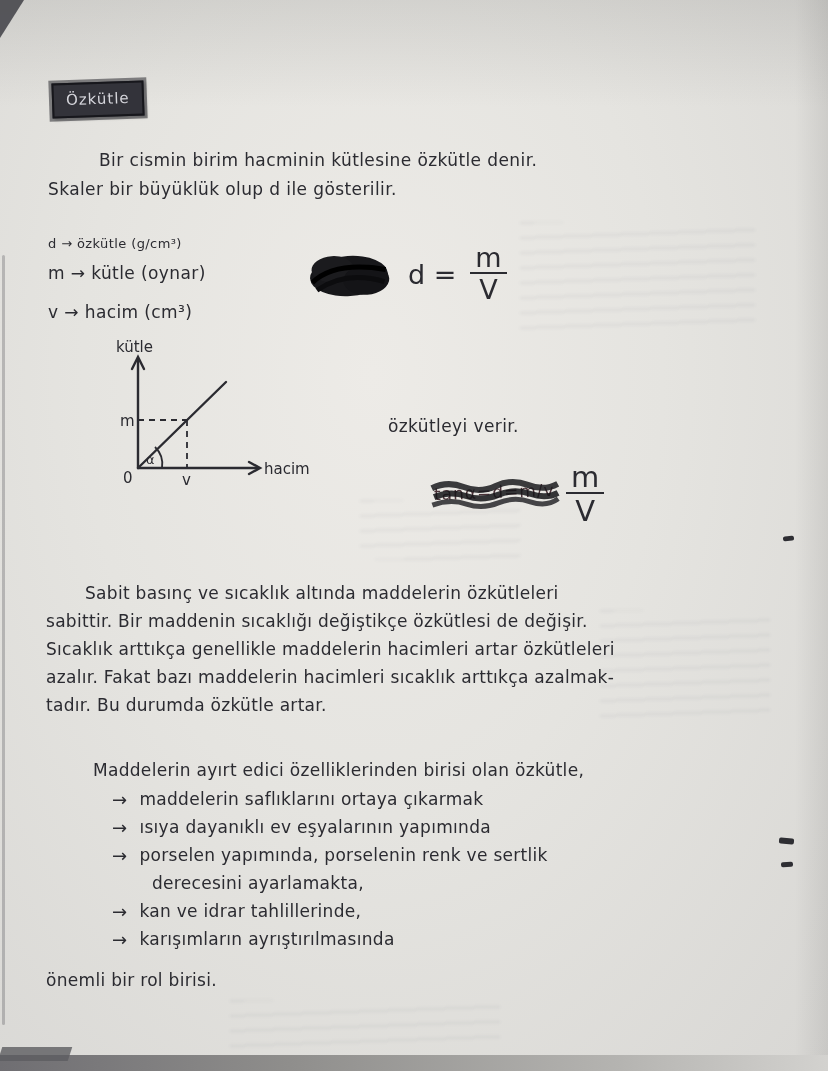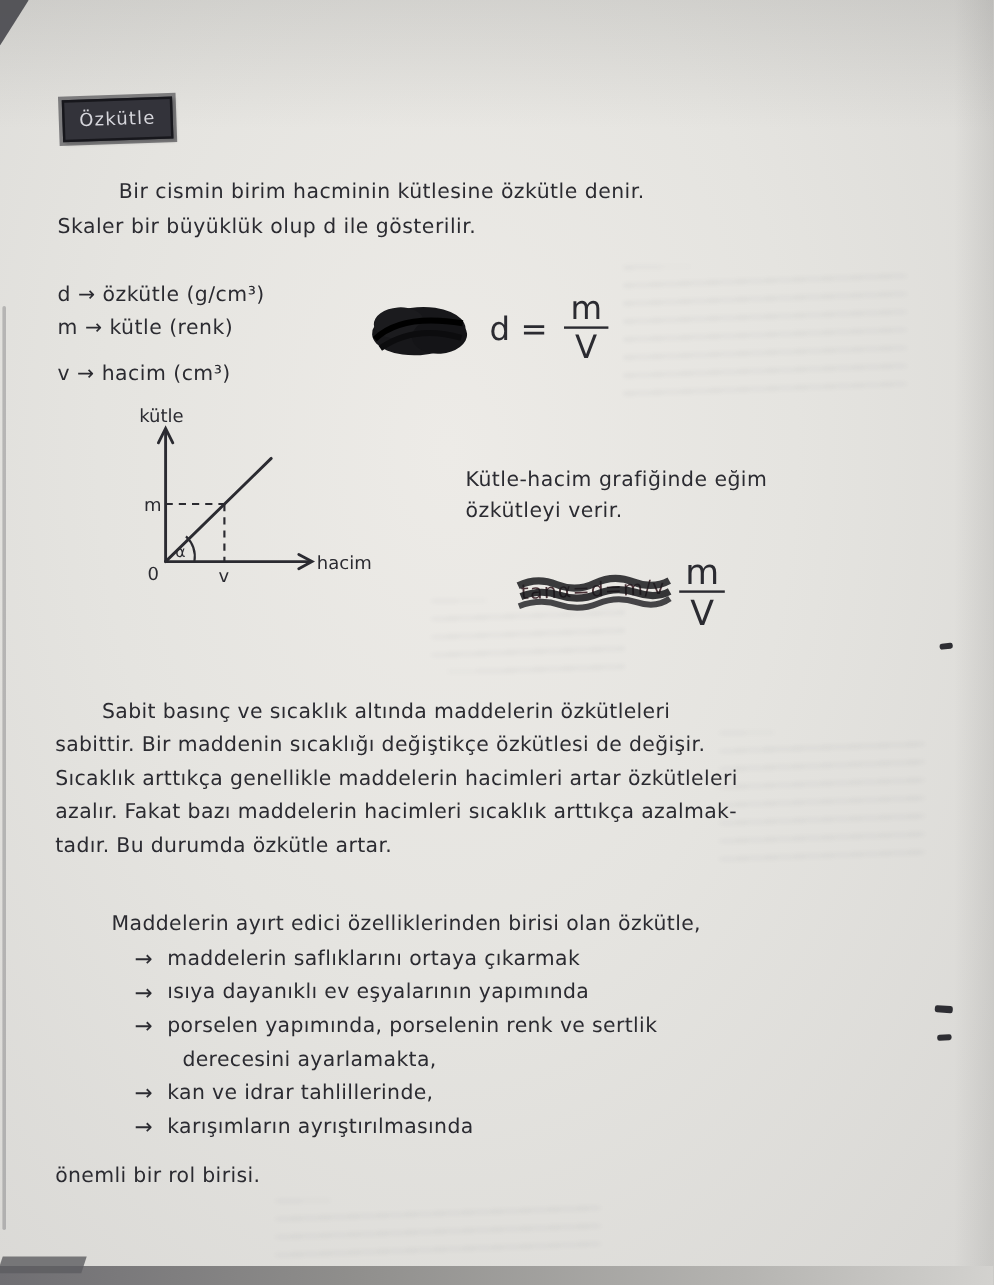--- a/index.html
+++ b/index.html
@@ -89,22 +89,22 @@
   <div class="bottom-band"></div>
   <div class="bottom-corner"></div>
 
   <div class="title-box">
     <span>Özkütle</span>
   </div>
 
   <div class="txt" style="left:99px; top:150px; font-size:17px;">Bir cismin birim hacminin kütlesine özkütle denir.</div>
   <div class="txt" style="left:48px; top:179px; font-size:17px;">Skaler bir büyüklük olup d ile gösterilir.</div>
 
-  <div class="txt" style="left:48px; top:236px; font-size:17px;">d → özkütle (g/cm³)</div>
-  <div class="txt" style="left:48px; top:263px; font-size:17px;">m → kütle (renk)</div>
+  <div class="txt" style="left:48px; top:236px; font-size:13px;">d → özkütle (g/cm³)</div>
+  <div class="txt" style="left:48px; top:263px; font-size:17px;">m → kütle (oynar)</div>
   <div class="txt" style="left:48px; top:290px; font-size:17px;margin-top:12px;">v → hacim (cm³)</div>
 
   <div class="blob">
     <svg width="86" height="52" viewBox="0 0 86 52">
       <ellipse cx="43" cy="26" rx="39" ry="20" fill="#17171a"></ellipse>
       <ellipse cx="27" cy="18" rx="21" ry="13" fill="#1b1b1e"></ellipse>
       <ellipse cx="60" cy="31" rx="23" ry="15" fill="#141417"></ellipse>
       <path d="M6 30 Q 30 10 80 22" stroke="#000" stroke-width="5" fill="none"></path>
       <path d="M10 38 Q 40 20 78 34" stroke="#0c0c0e" stroke-width="5" fill="none"></path>
     </svg>
@@ -134,21 +134,20 @@
     <line x1="97" y1="84" x2="97" y2="132" stroke="#2b2b31" stroke-width="1.8" stroke-dasharray="6 5"></line>
 
     <path d="M72 132 A 24 24 0 0 0 65 111" stroke="#2b2b31" stroke-width="1.8" fill="none"></path>
     <text x="56" y="128" font-size="13">α</text>
 
     <text x="30" y="90" font-size="15">m</text>
     <text x="92" y="149" font-size="15">v</text>
     <text x="33" y="147" font-size="15">0</text>
   </svg>
 
-  <div class="txt" style="left:388px; top:390px; font-size:17px;">Kütle-hacim grafiğinde eğim</div>
   <div class="txt" style="left:388px; top:416px; font-size:17px;">özkütleyi verir.</div>
 
   <div class="scribble2">
     <span class="under">tanα=d=m/v</span>
     <svg width="130" height="34" viewBox="0 0 130 34">
       <path d="M2 10 q 16 -7 32 0 t 32 0 t 32 0 t 30 0" stroke="#1b1b1f" stroke-width="6" fill="none" opacity=".85"></path>
       <path d="M4 19 q 16 -6 32 0 t 32 0 t 32 0 t 28 0" stroke="#141418" stroke-width="6" fill="none" opacity=".85"></path>
       <path d="M2 27 q 18 -6 34 0 t 32 0 t 32 0 t 28 -2" stroke="#1b1b1f" stroke-width="5" fill="none" opacity=".8"></path>
     </svg>
   </div>

